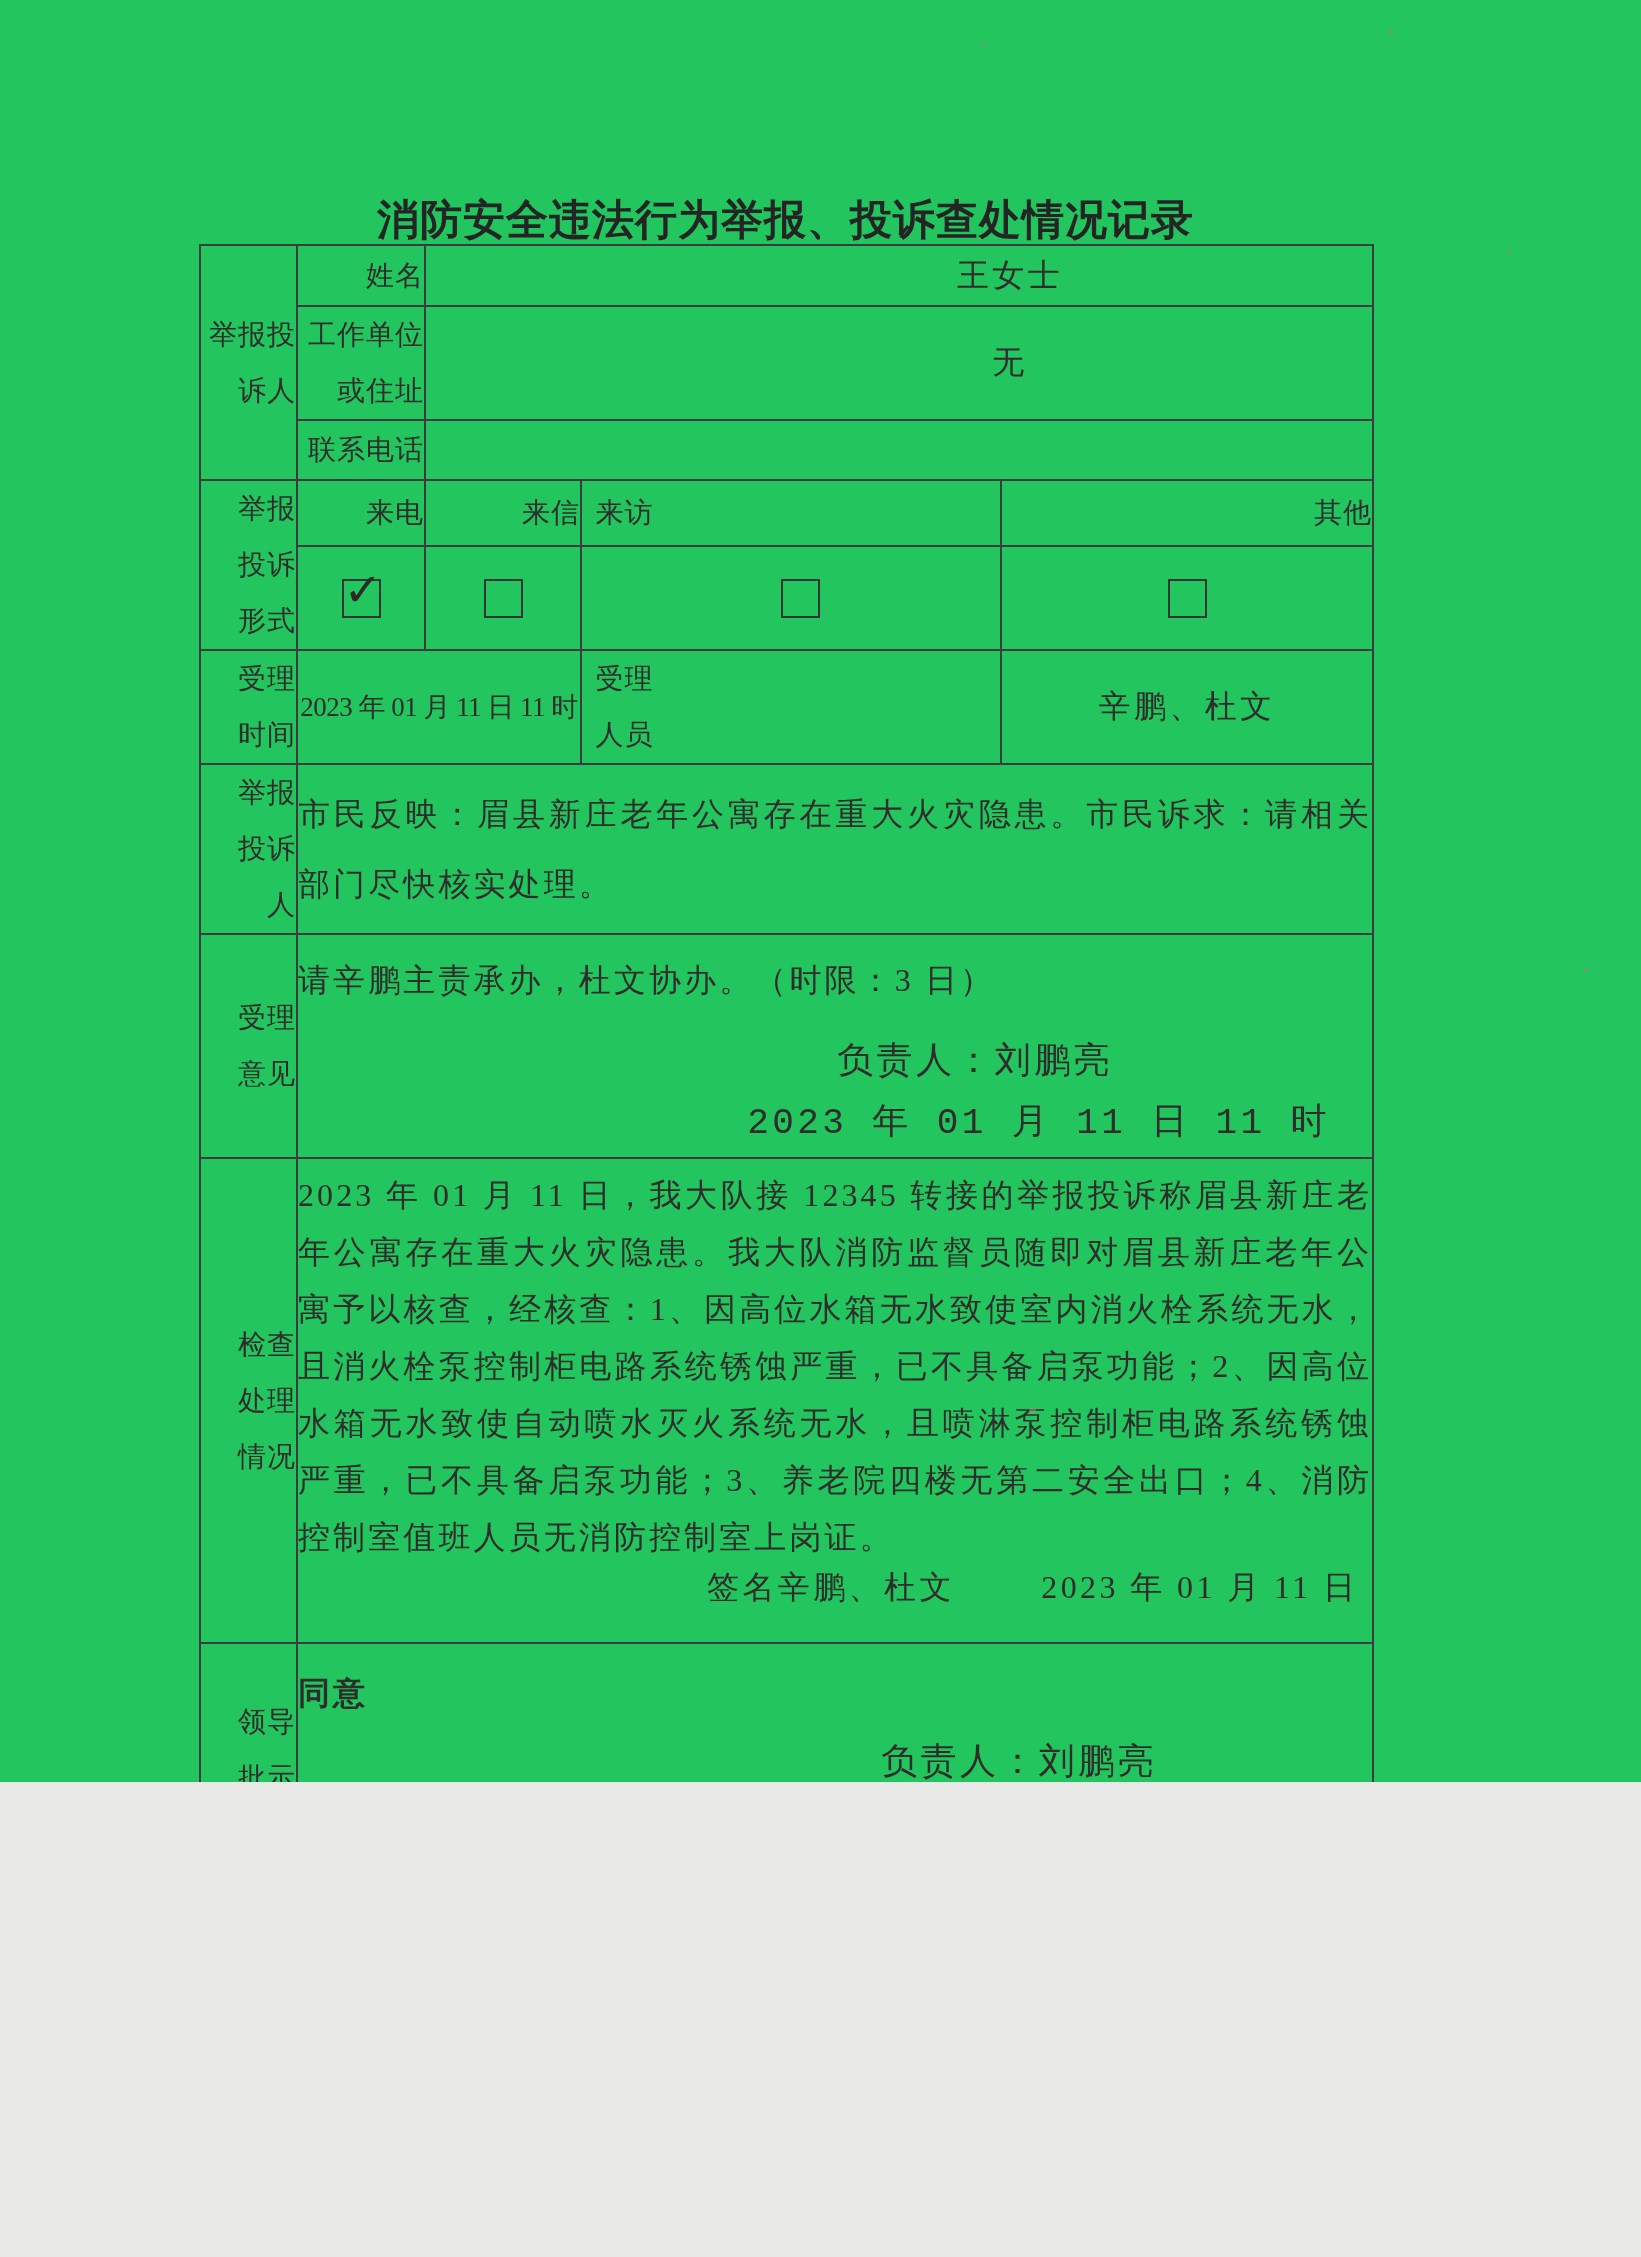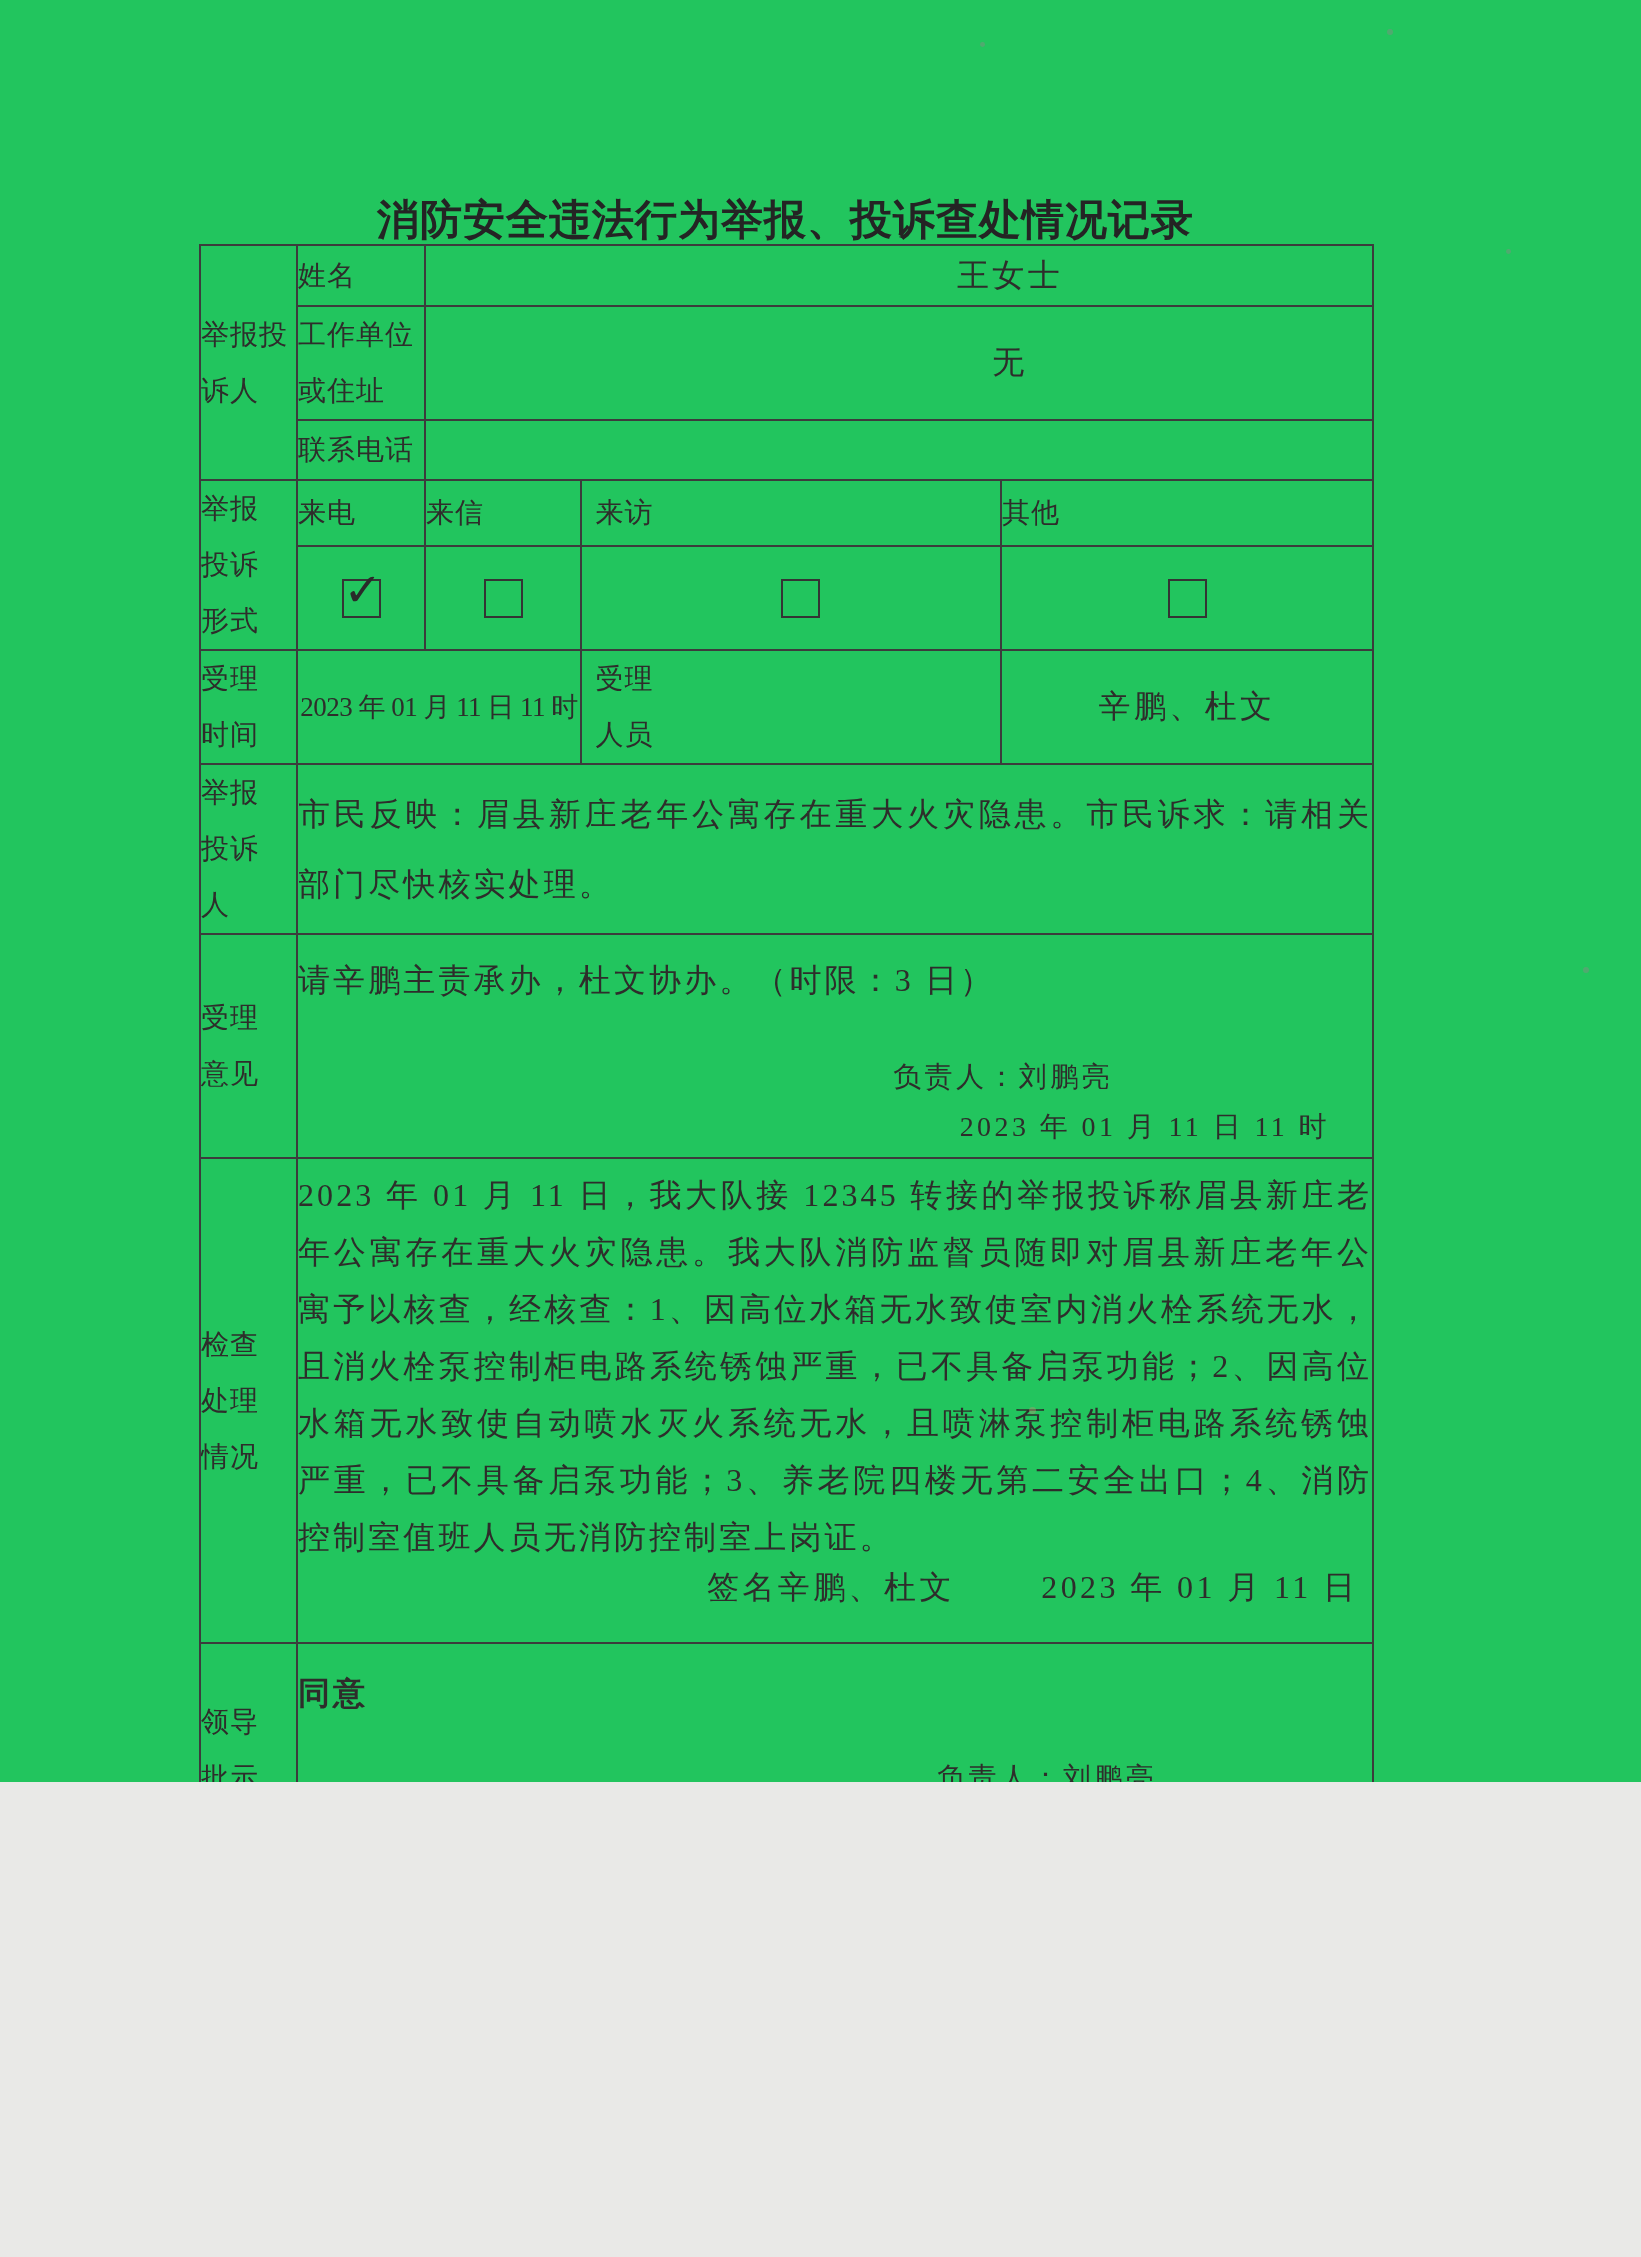--- a/index.html
+++ b/index.html
@@ -32,41 +32,41 @@
   }
   table.record td{
     border:2.4px solid #3c3c3c;
     padding:0;vertical-align:middle;
     overflow:hidden;
   }
   tr.r1{height:61px} tr.r2{height:107px} tr.r3{height:60px}
   tr.r4{height:62px} tr.r5{height:99px} tr.r6{height:114px}
   tr.r7{height:166px} tr.r8{height:224px} tr.r9{height:485px}
   tr.r10{height:214px}
-  .lbl{font-size:28px;text-align:left;color:#2e2d2b;}
+  .lbl{font-size:28px;text-align:right;color:#2e2d2b;}
   .lbl span{display:inline-block;line-height:2.0;letter-spacing:1px;}
   .w2{width:60px}.w3{width:91px}.w4{width:122px}
   .val{font-size:32px;letter-spacing:3.4px;text-align:center;}
   .shift-r{padding-left:222px !important;}
   .time{font-size:27px;letter-spacing:-0.5px;white-space:nowrap;text-align:center;}
   .left-pad{text-align:left;padding-left:13.5px !important;}
   .cb-cell{text-align:center;}
   .cb-cell.left-pad{padding-left:19.3px !important;}
   .cb{display:inline-block;width:35px;height:35px;border:2.9px solid #343434;
       position:relative;vertical-align:middle;}
   .cb .tick{position:absolute;left:0;top:-13.5px;font-size:46px;line-height:1;
       font-family:"DejaVu Sans",sans-serif;color:#2a2a2a;}
   td.content{vertical-align:top;padding:7.7px 13.5px 9.7px 15.4px;}
   td.content.middle{vertical-align:middle;border-radius:8px;}
   .para{font-size:32px;letter-spacing:3.1px;line-height:1.78;text-align:justify;color:#2e2d2b;}
   .para.tall{line-height:2.2;}
   .flexcol{display:flex;flex-direction:column;}
   .fc-r8{min-height:203px}.fc-r9{min-height:463px}.fc-r10{min-height:193px}
   .spacer{flex:1}
-  .sig{font-size:28px;letter-spacing:3.4px;align-self:flex-end;white-space:nowrap;}
+  .sig{font-size:36px;letter-spacing:3.4px;align-self:flex-end;white-space:nowrap;font-family:Liberation Mono, monospace;}
   .op-appr{margin-right:259px;margin-bottom:11.6px;}
   .op-date{margin-right:42px;margin-bottom:1.9px;}
   .ld-appr{margin-right:215px;margin-bottom:9.7px;}
   .ld-date{margin-right:213px;margin-bottom:1.9px;}
   .sigrow{display:flex;align-items:baseline;margin-bottom:25px;font-size:32px;letter-spacing:3.4px;}
   .insp-sig{margin-left:409px;white-space:nowrap;}
   .insp-date{margin-left:auto;margin-right:13.5px;white-space:nowrap;}
   .op-text{margin-top:7.7px;}
   .ld-text{margin-top:11.6px;font-weight:bold;}
   .speck{position:absolute;border-radius:50%;background:#8a8a86;opacity:.45;}

